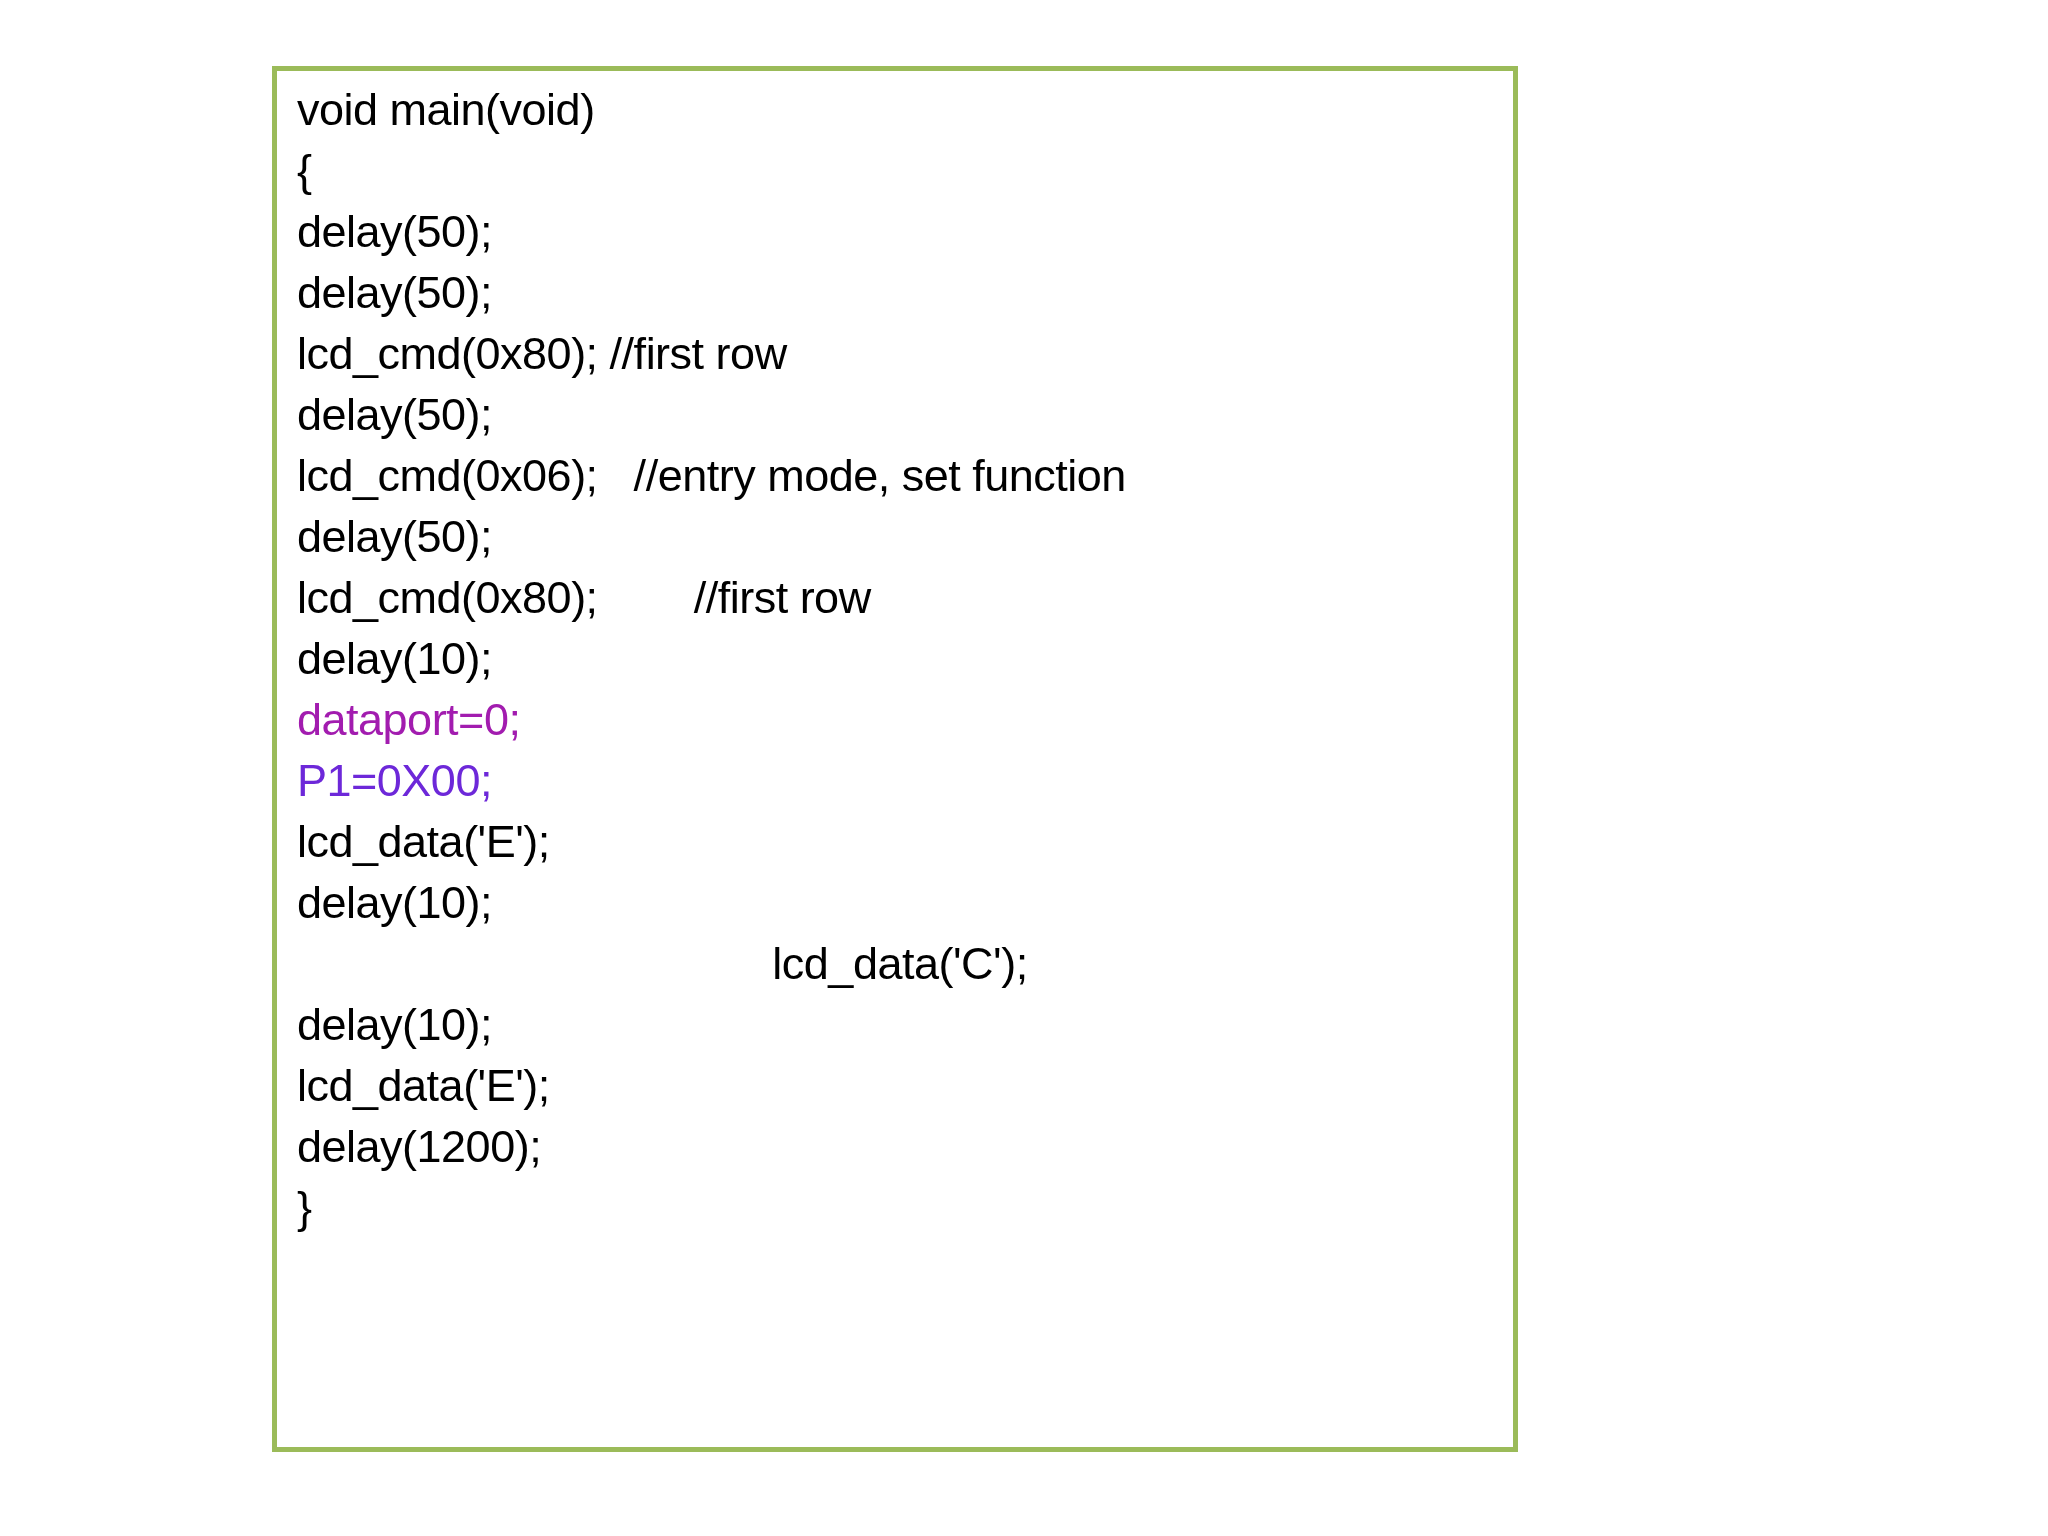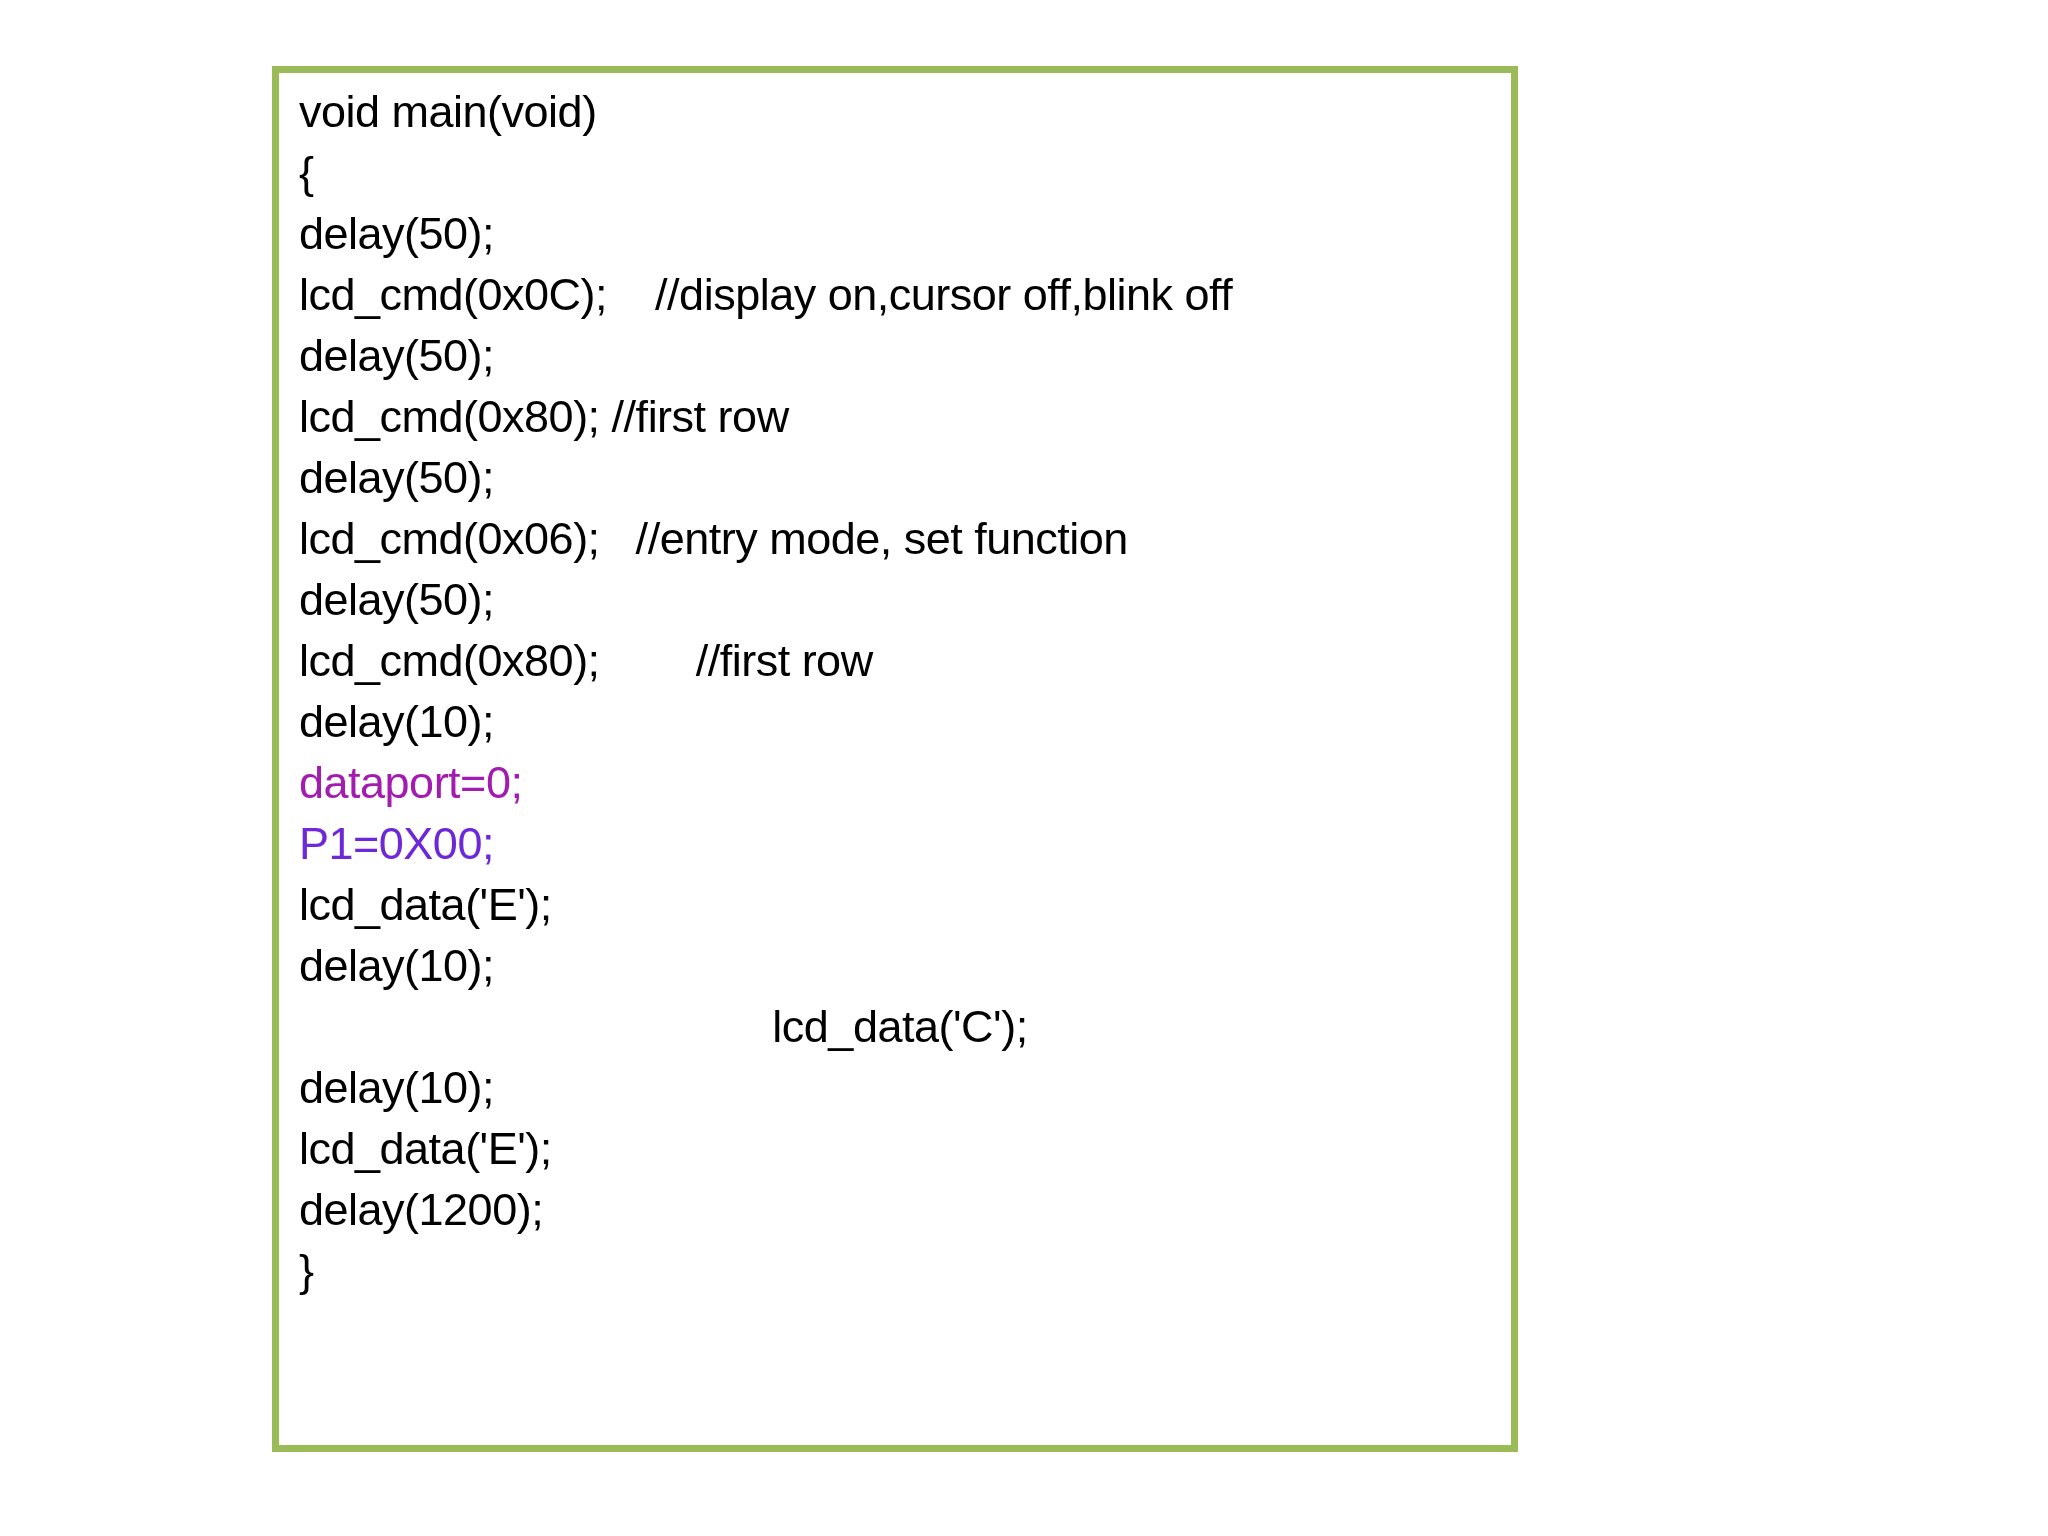--- a/index.html
+++ b/index.html
@@ -21,21 +21,21 @@
     height: 1536px;
     background: #ffffff;
   }
   .code-box {
     position: absolute;
     left: 272px;
     top: 66px;
     width: 1246px;
     height: 1386px;
     box-sizing: border-box;
-    border: 7px solid #a21caf;
+    border: 5px solid #a21caf;
     background: #ffffff;
   }
   .code-block {
     padding: 8px 10px 0 20px;
   }
   .code-line {
     white-space: pre;
     font-family: "Liberation Sans", sans-serif;
     font-size: 45px;
     line-height: 61px;
@@ -45,21 +45,20 @@
 </style>
 </head>
 <body>
 
 <div class="slide" style="background: rgb(255, 255, 255);">
   <div class="code-box" style="border-color: rgb(155, 187, 89); background: rgb(255, 255, 255);">
     <div class="code-block">
       <div class="code-line" style="color: rgb(0, 0, 0);">void main(void)</div>
       <div class="code-line" style="color: rgb(0, 0, 0);">{</div>
       <div class="code-line" style="color: rgb(0, 0, 0);">delay(50);</div>
-      <div class="code-line" style="color: rgb(0, 0, 0);">lcd_cmd(0x0C);    //display on,cursor off,blink off</div>
       <div class="code-line" style="color: rgb(0, 0, 0);">delay(50);</div>
       <div class="code-line" style="color: rgb(0, 0, 0);">lcd_cmd(0x80); //first row</div>
       <div class="code-line" style="color: rgb(0, 0, 0);">delay(50);</div>
       <div class="code-line" style="color: rgb(0, 0, 0);">lcd_cmd(0x06);   //entry mode, set function</div>
       <div class="code-line" style="color: rgb(0, 0, 0);">delay(50);</div>
       <div class="code-line" style="color: rgb(0, 0, 0);">lcd_cmd(0x80);        //first row</div>
       <div class="code-line" style="color: rgb(0, 0, 0);">delay(10);</div>
       <div class="code-line" style="color: #a21caf;">dataport=0;</div>
       <div class="code-line" style="color: #6d28d9;">P1=0X00;</div>
       <div class="code-line" style="color: rgb(0, 0, 0);">lcd_data('E');</div>

